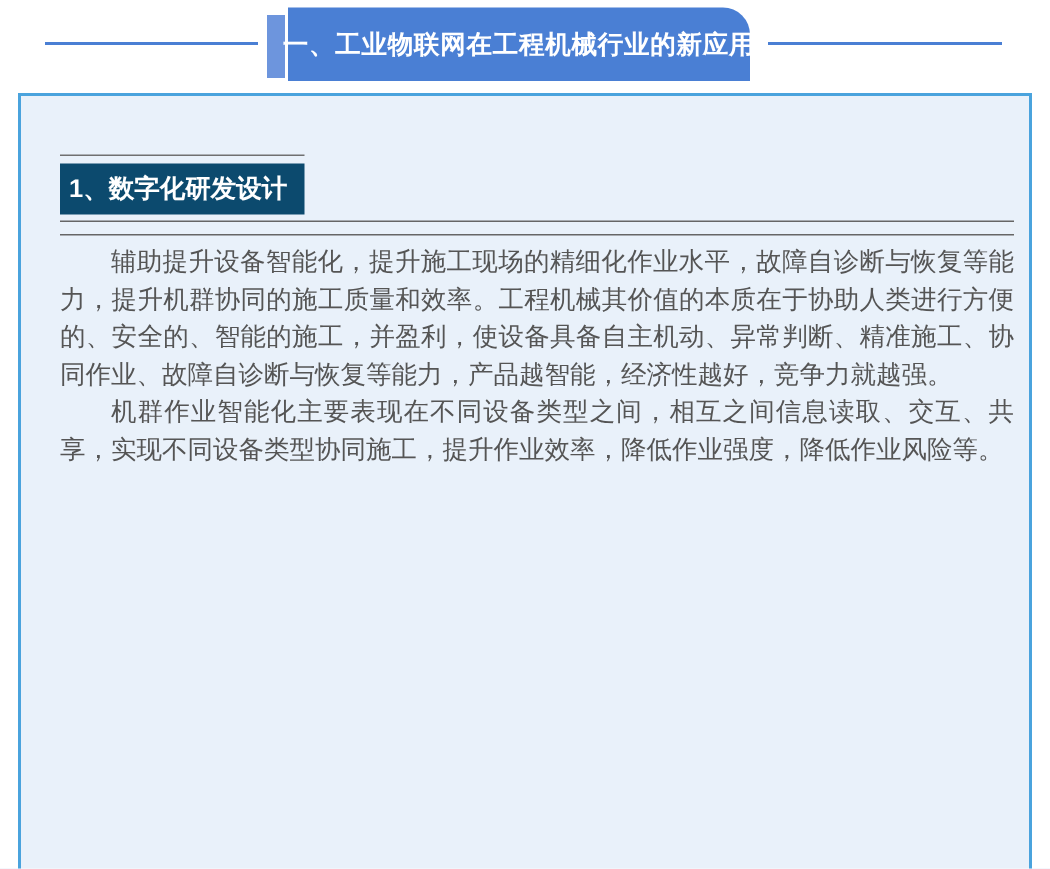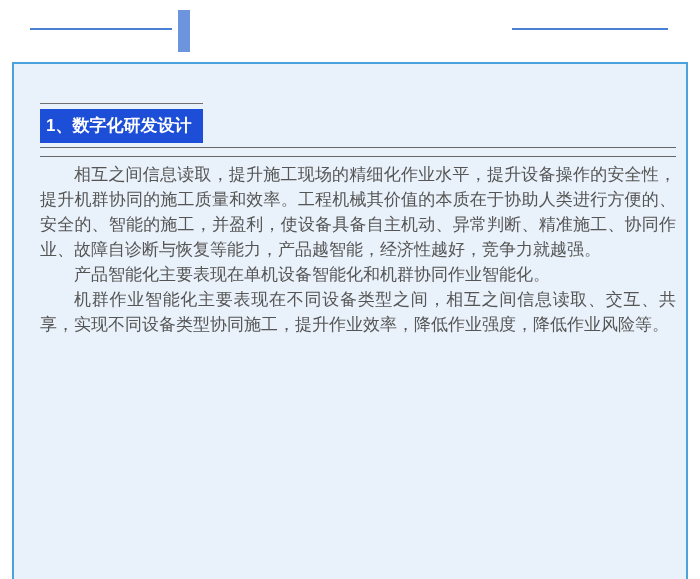--- a/index.html
+++ b/index.html
@@ -28,53 +28,55 @@
   }
   
   .panel{
     position:absolute;left:12px;top:62px;width:676px;height:540px;
     background:#e9f1fa;border:2px solid #4aa3dd;box-sizing:border-box;
     padding:39px 10px 0 26px;
   }
   .heading-group{display:inline-block;vertical-align:top;}
   .rule-short{height:1px;background:#707070;}
   .sec-heading{
-    margin-top:5px;background:#1d4ed8;color:#ffffff;
+    margin-top:5px;background:#0c4a6e;color:#ffffff;
     font-size:17px;font-weight:bold;
     padding:5px 12px 6px 6px;display:block;white-space:nowrap;
   }
   .rule-full{height:1px;background:#666666;margin-top:4px;}
   .para{
     color:#555555;font-size:17px;line-height:25px;
     text-align:justify;margin:0;
   }
   .para.first{margin-top:5px;}
   .indent{text-indent:2em;}
   .sec2-gap{margin-top:8px;}
 </style>
 </head>
 <body>
 
 <div class="banner-row">
   <div class="deco-line left"></div>
   <div class="banner-tab"></div>
+  <div class="banner-box">
+    <span class="banner-title">一、工业物联网在工程机械行业的新应用</span>
+  </div>
   <div class="deco-line right"></div>
 </div>
 
 <div class="panel">
 
   
   <div class="heading-group">
     <div class="rule-short"></div>
     <div class="sec-heading">1、数字化研发设计</div>
   </div>
   <div class="rule-full"></div>
 
 
   
   <div class="sec2-gap"></div>
   <div class="rule-full"></div>
 
-  <p class="para first indent">相互之间信息读取，提升施工现场的精细化作业水平，提升设备操作的安全性，提升机群协同的施工质量和效率。工程机械其价值的本质在于协助人类进行方便的、安全的、智能的施工，并盈利，使设备具备自主机动、异常判断、精准施工、协同作业、故障自诊断与恢复等能力，产品越智能，经济性越好，竞争力就越强。</p>
-  <p class="para indent">产品智能化主要表现在单机设备智能化和机群协同作业智能化。</p>
+  <p class="para first indent">辅助提升设备智能化，提升施工现场的精细化作业水平，故障自诊断与恢复等能力，提升机群协同的施工质量和效率。工程机械其价值的本质在于协助人类进行方便的、安全的、智能的施工，并盈利，使设备具备自主机动、异常判断、精准施工、协同作业、故障自诊断与恢复等能力，产品越智能，经济性越好，竞争力就越强。</p>
   <p class="para indent">机群作业智能化主要表现在不同设备类型之间，相互之间信息读取、交互、共享，实现不同设备类型协同施工，提升作业效率，降低作业强度，降低作业风险等。</p>
 
 </div>
 
 </body></html>

